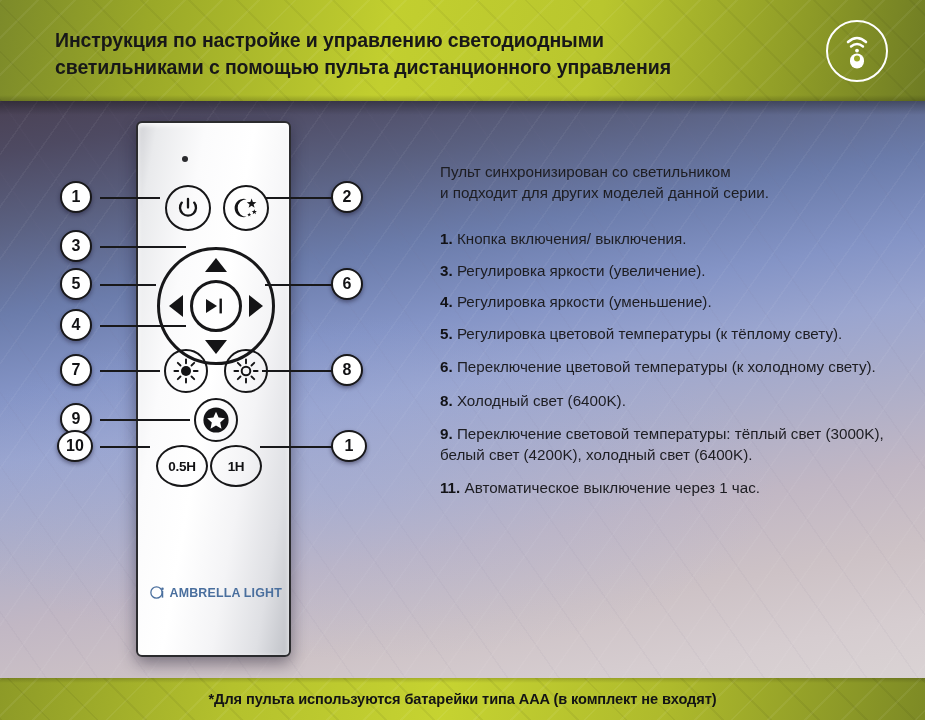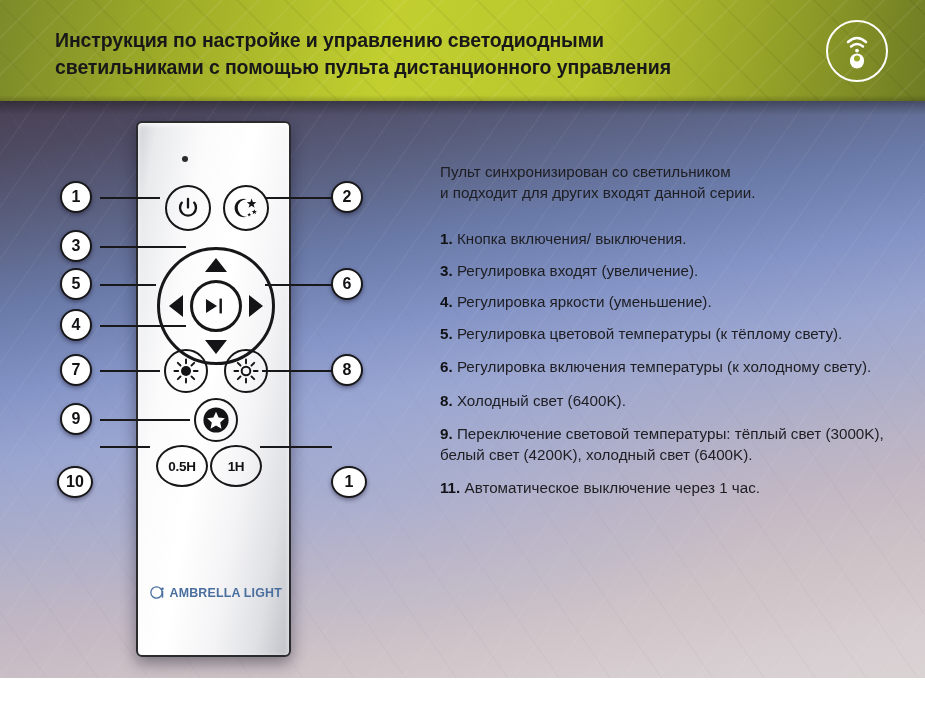--- a/index.html
+++ b/index.html
@@ -261,21 +261,21 @@
     border: 2.4px solid #18181a;
     display: flex;
     align-items: center;
     justify-content: center;
     font-size: 16px;
     font-weight: 700;
     color: #121214;
     z-index: 5;
     box-shadow: 0 2px 4px rgba(20,15,40,0.45);
   }
-  .callout.wide { width: 36px; margin-top: 36px; }
+  .callout.wide { width: 36px; }
 
   .leader {
     position: absolute;
     height: 2px;
     background: #18181a;
     z-index: 4;
   }
 
   
   .panel {
@@ -500,52 +500,55 @@
         <span>10</span>
         </div>
       <div class="callout wide" style="left:331px; top:329px;">
         <span>1</span>
         </div>
     </div>
 
     <div class="panel">
       <div class="intro">
         <span>Пульт синхронизирован со светильником</span>
-        <span class="l2">и подходит для других входят данной серии.</span>
+        <span class="l2">и подходит для других моделей данной серии.</span>
       </div>
 
       <div class="list-item">
         <b>1.</b>
         <span>Кнопка включения/ выключения.</span>
       </div>
       <div class="list-item">
         <b>3.</b>
-        <span>Регулировка входят (увеличение).</span>
+        <span>Регулировка яркости (увеличение).</span>
       </div>
       <div class="list-item">
         <b>4.</b>
         <span>Регулировка яркости (уменьшение).</span>
       </div>
       <div class="list-item tall">
         <b>5.</b>
         <span>Регулировка цветовой температуры (к тёплому свету).</span>
       </div>
       <div class="list-item tall">
         <b>6.</b>
-        <span>Регулировка включения температуры (к холодному свету).</span>
+        <span>Переключение цветовой температуры (к холодному свету).</span>
       </div>
       <div class="list-item tall">
         <b>8.</b>
         <span>Холодный свет (6400K).</span>
       </div>
       <div class="list-item tall">
         <b>9.</b>
         <span>Переключение световой температуры: тёплый свет (3000K), белый свет (4200K), холодный свет (6400K).</span>
       </div>
       <div class="list-item">
         <b>11.</b>
         <span>Автоматическое выключение через 1 час.</span>
       </div>
     </div>
   </div>
 
+  <div class="footer">
+    <span class="footer-note">*Для пульта используются батарейки типа AAA (в комплект не входят)</span>
+  </div>
 
 </div>
 
 </body></html>

